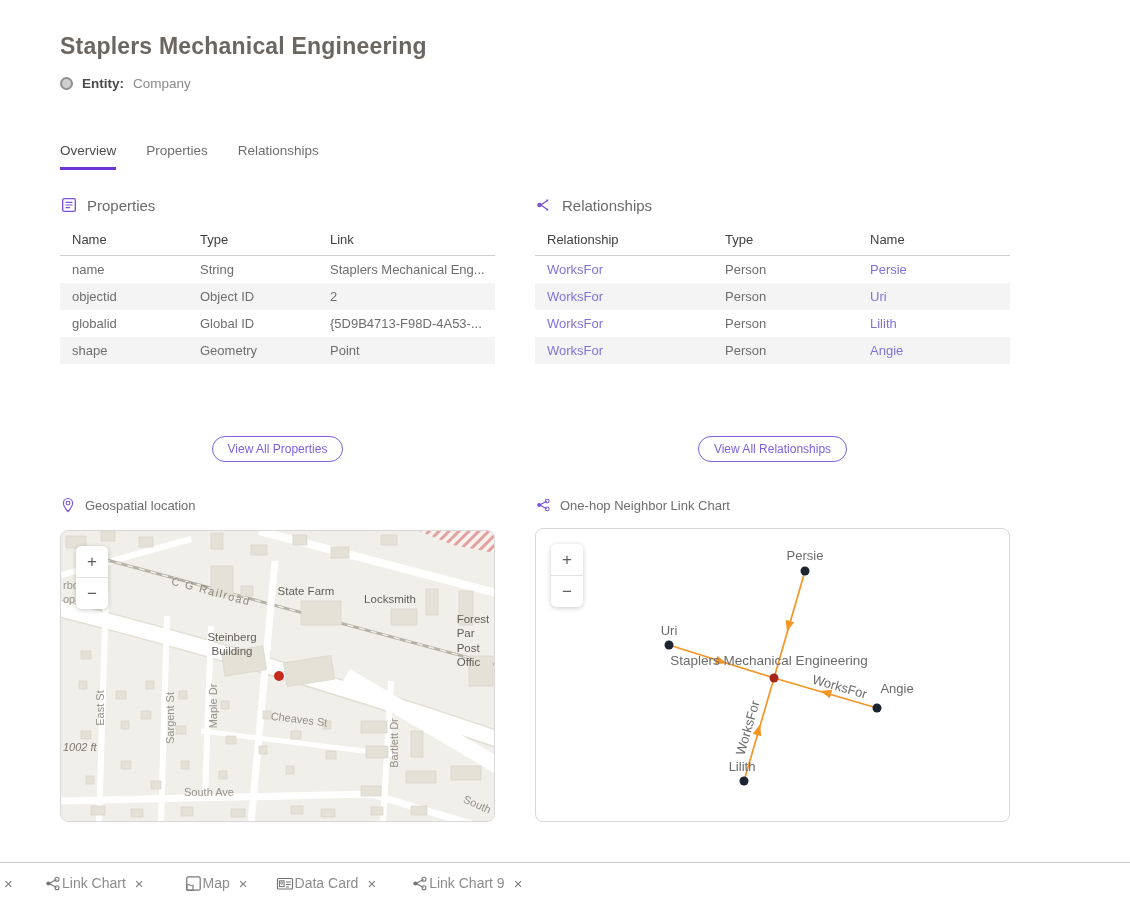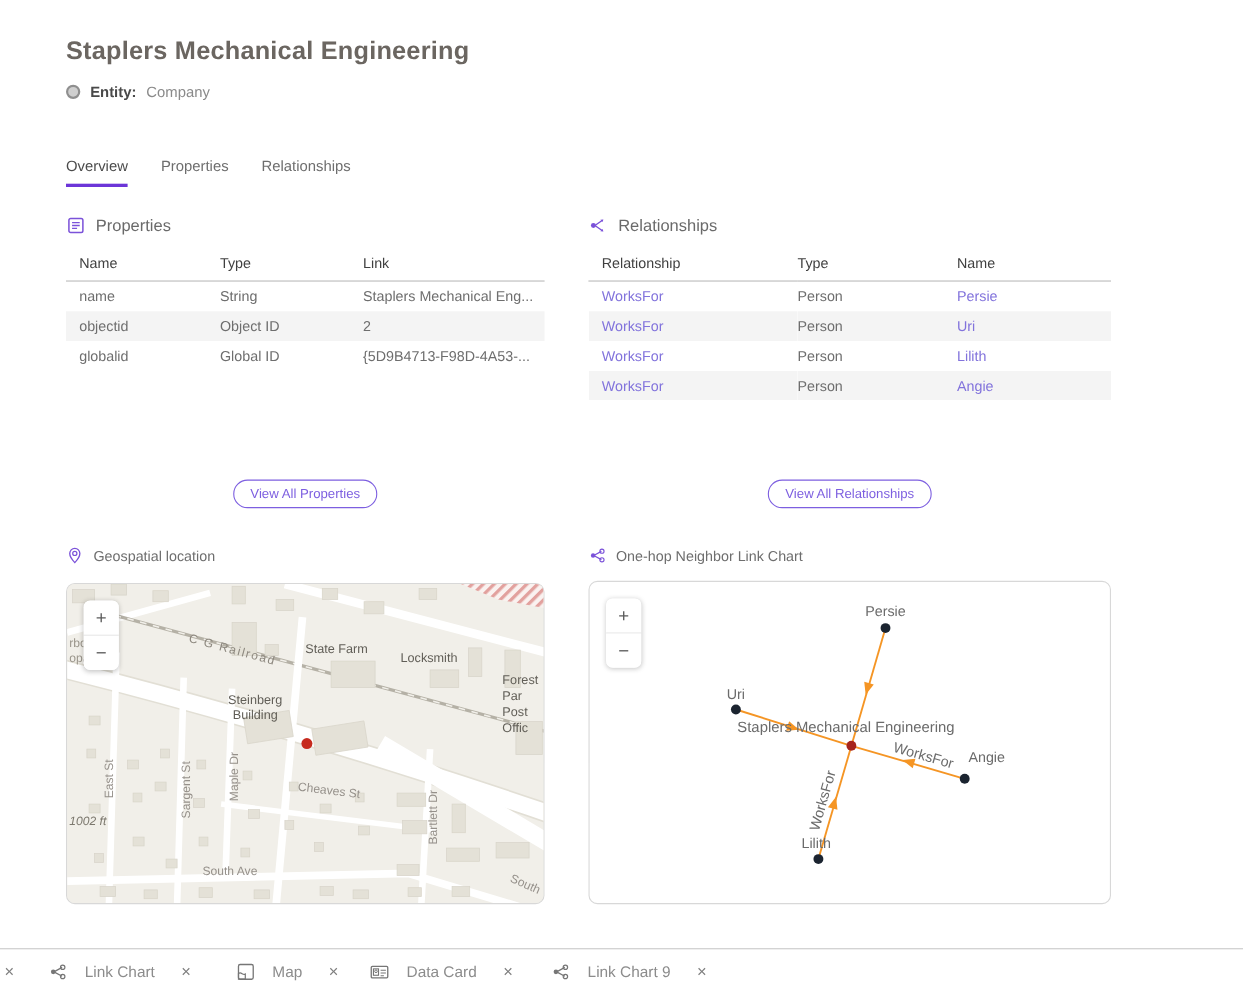--- a/index.html
+++ b/index.html
@@ -67,21 +67,21 @@
             white-space:pre-line; text-align:center; z-index:1; pointer-events:none; line-height:1.25; }
   .mlabel.poi { color:#615e57; font-size:11.5px; }
   .mlabel.vert { transform:translate(-50%,-50%) rotate(-90deg); }
   .mlabel.scale { font-style:italic; color:#7c786e; transform:translate(0,-50%); text-align:left; }
   .mlabel.edgeclip { transform:translate(0,-50%); text-align:left; }
 
   
   .bottom-bar { position:absolute; left:0; top:862px; width:1130px; height:41px; background:#fff;
                 border-top:1px solid #c9c9c9; display:flex; align-items:center; padding-left:4px; }
   .partial-close { width:14px; color:#7e7e7e; font-size:15px; cursor:pointer; }
-  .btab { display:flex; align-items:center; gap:16px; cursor:pointer; }
+  .btab { display:flex; align-items:center; gap:1px; cursor:pointer; }
   .btab .blabel { font-size:14px; color:#8c8c8c; }
   .btab .bclose { color:#7e7e7e; font-size:15px; margin-left:8px; cursor:pointer; }
   .btab.m1{margin-left:26px;} .btab.m2{margin-left:41px;} .btab.m3{margin-left:28px;} .btab.m4{margin-left:35px;}
 </style>
 </head>
 <body>
 
 <div id="app">
 
   <h1 class="page-title">Staplers Mechanical Engineering</h1>
@@ -127,20 +127,25 @@
         </tr>
         <tr>
           <td>objectid</td>
           <td>Object ID</td>
           <td>2</td>
         </tr>
         <tr>
           <td>globalid</td>
           <td>Global ID</td>
           <td>{5D9B4713-F98D-4A53-...</td>
+        </tr>
+        <tr>
+          <td>shape</td>
+          <td>Geometry</td>
+          <td>Point</td>
         </tr>
       </tbody>
     </table>
   </section>
 
   <section class="col-right">
     <div class="section-header">
       <svg width="18" height="18" viewBox="0 0 17 17">
         <path d="M5.5 8.5 L12 4 M5.5 8.5 L12 13" fill="none" stroke="#7B52D9" stroke-width="1.2"></path>
         <path d="M12.8 3.3 l-2.6.3 1.9 1.9 Z M12.8 13.7 l-2.6-.3 1.9-1.9 Z" fill="#7B52D9"></path>

